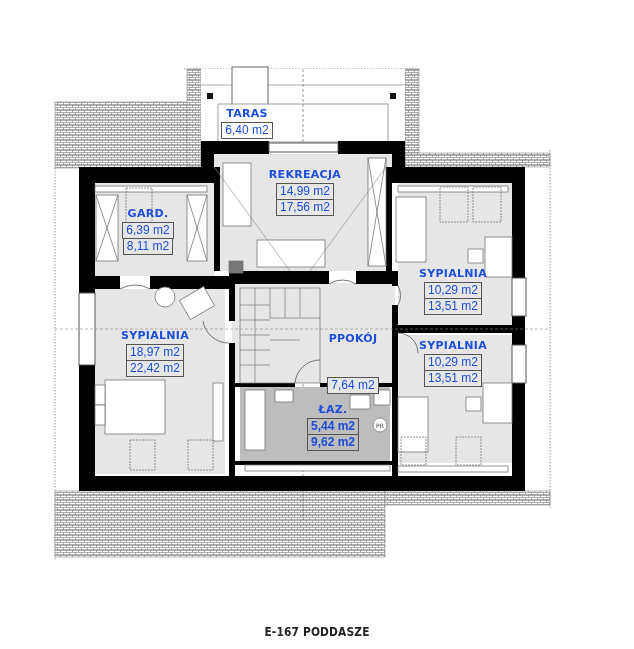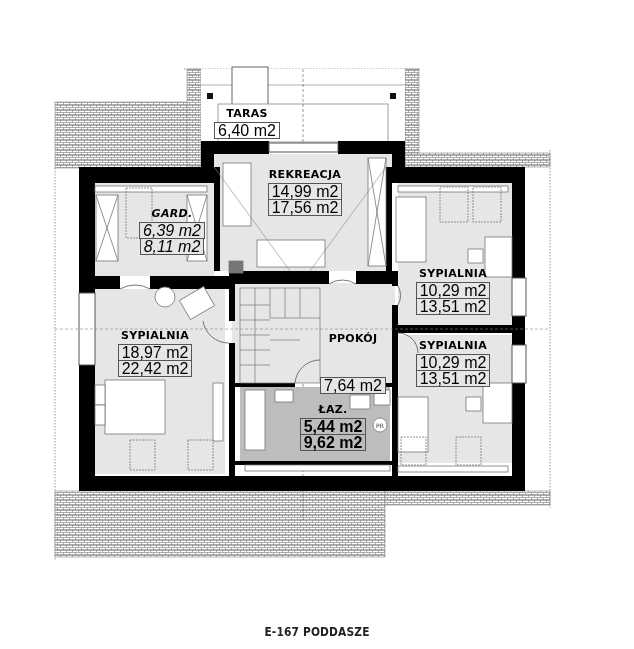--- a/index.html
+++ b/index.html
@@ -1,20 +1,20 @@
 <!DOCTYPE html>
 <html><head>
   <meta charset="utf-8">
   <style>
     html, body { margin: 0; padding: 0; background: #ffffff; }
     body { width: 634px; height: 649px; position: relative; overflow: hidden; font-family: "Liberation Sans", sans-serif; }
     #plan { position: absolute; left: 0; top: 0; width: 634px; height: 649px; }
-    .lbl { position: absolute; text-align: center; color: #000000; }
+    .lbl { position: absolute; text-align: center; color: #1d4ed8; }
     .room-name { font-family: "DejaVu Sans", sans-serif; font-weight: bold; font-size: 11px; letter-spacing: 0.3px; white-space: nowrap; }
-    .area-box { display: inline-block; border: 1px solid #555; padding: 0 3px; font-size: 16px; line-height: 15px; background: #e6e6e6; margin-top: 2px; white-space: nowrap; }
+    .area-box { display: inline-block; border: 1px solid #555; padding: 0 3px; font-size: 12px; line-height: 15px; background: #e6e6e6; margin-top: 2px; white-space: nowrap; }
     .area-box.dark { background: #bdbdbd; font-weight: bold; }
     .area-box.white { background: #ffffff; }
     .area-box + .area-box { margin-top: 0; border-top: none; }
     .stack { display: flex; flex-direction: column; align-items: center; }
     .caption { position: absolute; left: 0; width: 634px; top: 624px; text-align: center; font-family: "DejaVu Sans", sans-serif; font-weight: bold; font-size: 12.5px; color: #222; letter-spacing: 0.2px; transform: scaleX(0.85); }
   </style>
 </head>
 <body>
 
 <svg id="plan" width="634" height="649" viewBox="0 0 634 649" xmlns="http://www.w3.org/2000/svg">
@@ -176,21 +176,21 @@
   <div class="room-name">TARAS</div>
   <div class="area-box white">6,40 m2</div>
 </div>
 
 <div class="lbl stack" style="left:265px; top:168px; width:80px;">
   <div class="room-name">REKREACJA</div>
   <div class="area-box">14,99 m2</div>
   <div class="area-box">17,56 m2</div>
 </div>
 
-<div class="lbl stack" style="left:146px; top:207px; width:52px;font-style:italic;">
+<div class="lbl stack" style="left:122px; top:207px; width:52px;">
   <div class="room-name">GARD.</div>
   <div class="area-box">6,39 m2</div>
   <div class="area-box">8,11 m2</div>
 </div>
 
 <div class="lbl stack" style="left:418px; top:267px; width:70px;">
   <div class="room-name">SYPIALNIA</div>
   <div class="area-box">10,29 m2</div>
   <div class="area-box">13,51 m2</div>
 </div>

